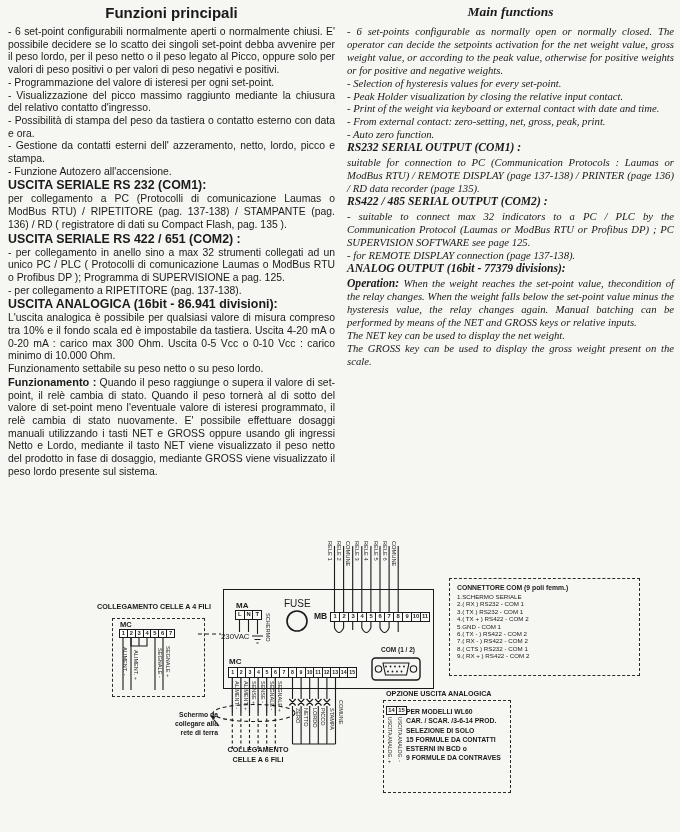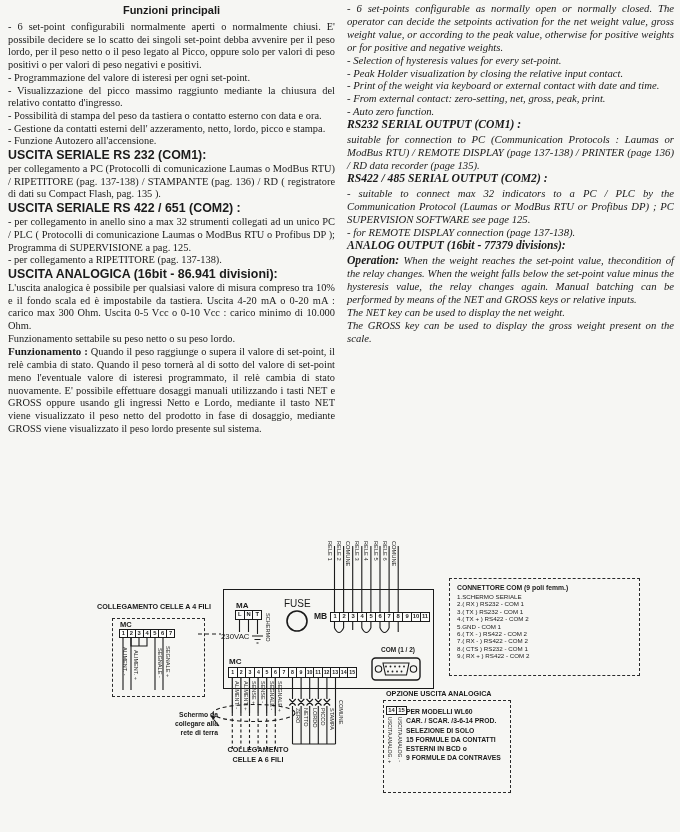--- a/index.html
+++ b/index.html
@@ -4,23 +4,23 @@
 <style>
   html,body{margin:0;padding:0;background:#e8e8e6;}
   .page{position:relative;width:680px;height:832px;background:#f6f6f3;color:#1a1a1a;
         font-family:"Liberation Sans",sans-serif;overflow:hidden;}
 
   
   .col{position:absolute;top:2px;}
   .col-left{left:8px;width:327px;}
   .col-right{left:347px;width:327px;font-family:"Liberation Serif",serif;font-style:italic;}
   .col .title{font-weight:bold;text-align:center;margin:2px 0 5px 0;}
-  .col-left .title{font-size:11px;}
+  .col-left .title{font-size:15px;}
   .col-right .title{font-size:13.5px;}
-  .body-text{font-size:10.4px;line-height:12.7px;text-align:justify;white-space:pre-line;font-family:Liberation Serif, serif;}
+  .body-text{font-size:10.4px;line-height:12.7px;text-align:justify;white-space:pre-line;}
   .col-right .body-text{font-size:10.7px;line-height:12.9px;}
   .sec{margin-top:0;}
   .sec .head{font-weight:bold;font-size:12.4px;line-height:14px;margin-bottom:1px;}
   .col-right .sec .head{font-size:11.6px;}
   .inline-head{font-weight:bold;font-size:11px;}
   .col-right .inline-head{font-size:11.6px;}
 
   
   .diagram{position:absolute;left:0;top:540px;width:620px;height:292px;font-family:"Liberation Sans",sans-serif;}
   .solid-box{position:absolute;border:1.5px solid #1a1a1a;}
@@ -60,20 +60,21 @@
     </div>
     <div class="sec">
       <div class="head">USCITA ANALOGICA (16bit - 86.941 divisioni):</div>
       <div class="body-text">L'uscita analogica è possibile per qualsiasi valore di misura compreso tra 10% e il fondo scala ed è impostabile da tastiera. Uscita 4-20 mA o 0-20 mA : carico max 300 Ohm. Uscita 0-5 Vcc o 0-10 Vcc : carico minimo di 10.000 Ohm.
 Funzionamento settabile su peso netto o su peso lordo.</div>
     </div>
     <div class="sec body-text"><span class="inline-head">Funzionamento :</span><span> Quando il peso raggiunge o supera il valore di set-point, il relè cambia di stato. Quando il peso tornerà al di sotto del valore di set-point meno l'eventuale valore di isteresi programmato, il relè cambia di stato nuovamente. E' possibile effettuare dosaggi manuali utilizzando i tasti NET e GROSS oppure usando gli ingressi Netto e Lordo, mediante il tasto NET viene visualizzato il peso netto del prodotto in fase di dosaggio, mediante GROSS viene visualizzato il peso lordo presente sul sistema.</span></div>
   </div>
 
   <div class="col col-right">
+    <div class="title">Main functions</div>
     <div class="body-text">- 6 set-points configurable as normally open or normally closed. The operator can decide the setpoints activation for the net weight value, gross weight value, or according to the peak value, otherwise for positive weights or for positive and negative weights.
 - Selection of hysteresis values for every set-point.
 - Peak Holder visualization by closing the relative input contact.
 - Print of the weight via keyboard or external contact with date and time.
 - From external contact: zero-setting, net, gross, peak, print.
 - Auto zero function.</div>
     <div class="sec">
       <div class="head">RS232 SERIAL OUTPUT (COM1) :</div>
       <div class="body-text">suitable for connection to PC (Communication Protocols : Laumas or ModBus RTU) / REMOTE DISPLAY (page 137-138) / PRINTER (page 136) / RD data recorder (page 135).</div>
     </div>

